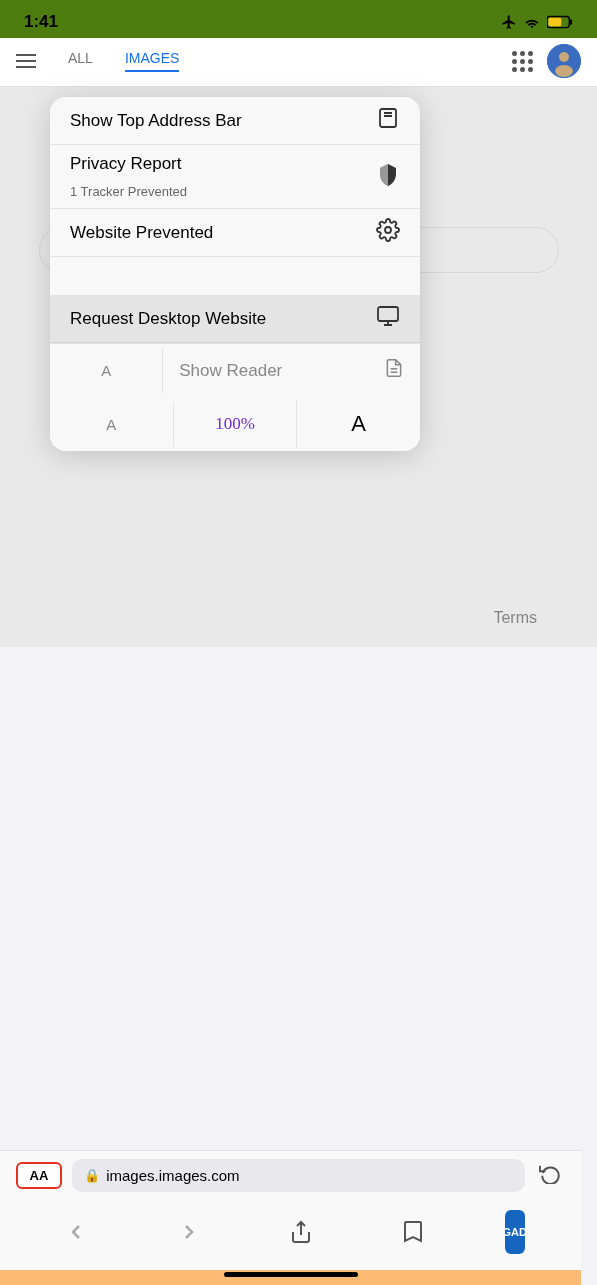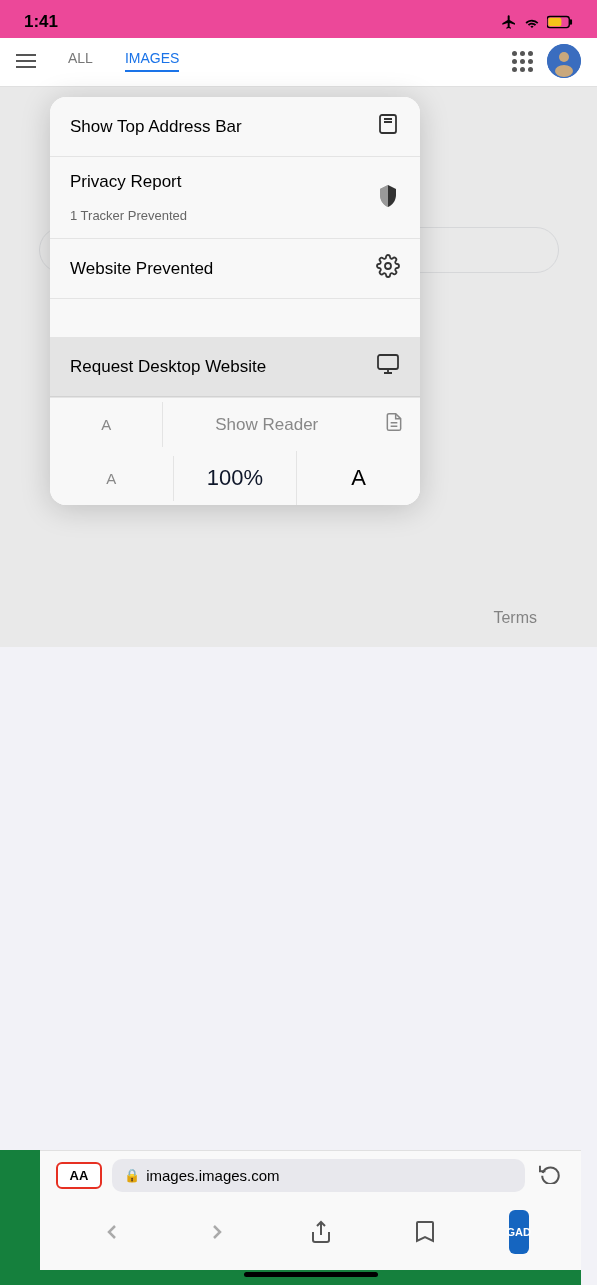--- a/index.html
+++ b/index.html
@@ -12,21 +12,21 @@
       overflow: hidden;
       position: relative;
     }
 
     
     .status-bar {
       display: flex;
       justify-content: space-between;
       align-items: center;
       padding: 12px 24px 6px;
-      background: #ec4899;
+      background: #4d7c0f;
     }
     .status-time {
       font-size: 17px;
       font-weight: 600;
       color: #000;
     }
     .status-icons {
       display: flex;
       align-items: center;
       gap: 6px;
@@ -179,41 +179,41 @@
       border-radius: 16px;
       overflow: hidden;
       box-shadow: 0 4px 30px rgba(0,0,0,0.18);
       z-index: 20;
     }
 
     .menu-item {
       display: flex;
       align-items: center;
       justify-content: space-between;
-      padding: 15px 20px;
+      padding: 9px 20px;
       background: rgba(248,248,248,0.97);
       border-bottom: 1px solid rgba(0,0,0,0.08);
       cursor: pointer;
     }
     .menu-item:last-child {
       border-bottom: none;
     }
     .menu-item-left {
       display: flex;
       flex-direction: column;
     }
     .menu-item-title {
       font-size: 17px;
       color: #000;
       font-weight: 400;
     }
     .menu-item-subtitle {
       font-size: 13px;
       color: #666;
-      margin-top: 16px;
+      margin-top: 10px;
     }
     .menu-item-icon {
       font-size: 20px;
       color: #333;
     }
 
     .menu-item.highlighted {
       background: rgba(220,220,220,0.7);
     }
 
@@ -239,43 +239,42 @@
     .reader-cell-small-a {
       font-size: 15px;
       color: #888;
     }
     .reader-cell-large-a {
       font-size: 22px;
       color: #000;
       font-weight: 400;
     }
     .reader-cell-percent {
-      font-size: 22px;
-      color: #0f172a;
+      font-size: 17px;
+      color: #6d28d9;
+      font-family: Liberation Serif, serif;
     }
     .reader-cell-text {
       font-size: 17px;
       color: #888;
       display: flex;
       align-items: center;
       justify-content: space-between;
       gap: 8px;
       width: 100%;
       padding: 0 8px;
-      margin-left: 36px;
     }
 
     
     .bottom-area {
       position: absolute;
       bottom: 0;
       left: 0;
       right: 16px;
-      background: #15803d;
-      padding-left: 40px;
+      background: #fdba74;
     }
 
     
     .address-bar {
       display: flex;
       align-items: center;
       padding: 8px 16px;
       background: #f9f9f9;
       border-top: 1px solid #e0e0e0;
       gap: 10px;

